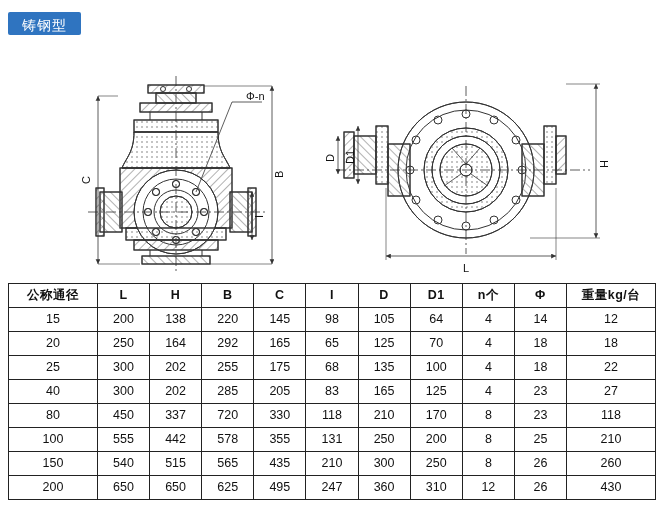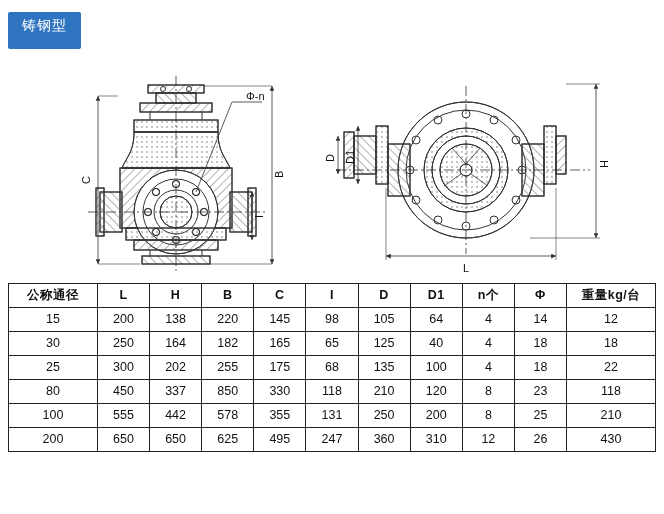--- a/index.html
+++ b/index.html
@@ -13,21 +13,21 @@
   }
   .page{position:relative;width:664px;height:514px;}
 
   
   .title-badge{
     position:absolute;left:8px;top:12px;
     background:#2f74c0;
     color:#ffffff;
     font-size:14px;
     letter-spacing:1px;
-    padding:5px 14px 14px 14px;
+    padding:5px 14px 0 14px;
     border-radius:2px;
     white-space:nowrap;
   }
 
   
   .drawing{position:absolute;left:0;top:40px;width:648px;height:235px;}
   .drawing svg{display:block;}
 
   
   .table-wrap{position:absolute;left:8px;top:283px;width:648px;}
@@ -269,72 +269,98 @@
           <td class="narrow">220</td>
           <td class="narrow">145</td>
           <td class="narrow">98</td>
           <td class="narrow">105</td>
           <td class="narrow">64</td>
           <td class="narrow">4</td>
           <td class="narrow">14</td>
           <td class="last">12</td>
         </tr>
         <tr>
-          <td class="first">30</td>
+          <td class="first">20</td>
           <td class="narrow">250</td>
           <td class="narrow">164</td>
-          <td class="narrow">182</td>
+          <td class="narrow">292</td>
           <td class="narrow">165</td>
           <td class="narrow">65</td>
           <td class="narrow">125</td>
-          <td class="narrow">40</td>
+          <td class="narrow">70</td>
           <td class="narrow">4</td>
           <td class="narrow">18</td>
           <td class="last">18</td>
         </tr>
         <tr>
           <td class="first">25</td>
           <td class="narrow">300</td>
           <td class="narrow">202</td>
           <td class="narrow">255</td>
           <td class="narrow">175</td>
           <td class="narrow">68</td>
           <td class="narrow">135</td>
           <td class="narrow">100</td>
           <td class="narrow">4</td>
           <td class="narrow">18</td>
           <td class="last">22</td>
         </tr>
         <tr>
+          <td class="first">40</td>
+          <td class="narrow">300</td>
+          <td class="narrow">202</td>
+          <td class="narrow">285</td>
+          <td class="narrow">205</td>
+          <td class="narrow">83</td>
+          <td class="narrow">165</td>
+          <td class="narrow">125</td>
+          <td class="narrow">4</td>
+          <td class="narrow">23</td>
+          <td class="last">27</td>
+        </tr>
+        <tr>
           <td class="first">80</td>
           <td class="narrow">450</td>
           <td class="narrow">337</td>
-          <td class="narrow">850</td>
+          <td class="narrow">720</td>
           <td class="narrow">330</td>
           <td class="narrow">118</td>
           <td class="narrow">210</td>
-          <td class="narrow">120</td>
+          <td class="narrow">170</td>
           <td class="narrow">8</td>
           <td class="narrow">23</td>
           <td class="last">118</td>
         </tr>
         <tr>
           <td class="first">100</td>
           <td class="narrow">555</td>
           <td class="narrow">442</td>
           <td class="narrow">578</td>
           <td class="narrow">355</td>
           <td class="narrow">131</td>
           <td class="narrow">250</td>
           <td class="narrow">200</td>
           <td class="narrow">8</td>
           <td class="narrow">25</td>
           <td class="last">210</td>
         </tr>
         <tr>
+          <td class="first">150</td>
+          <td class="narrow">540</td>
+          <td class="narrow">515</td>
+          <td class="narrow">565</td>
+          <td class="narrow">435</td>
+          <td class="narrow">210</td>
+          <td class="narrow">300</td>
+          <td class="narrow">250</td>
+          <td class="narrow">8</td>
+          <td class="narrow">26</td>
+          <td class="last">260</td>
+        </tr>
+        <tr>
           <td class="first">200</td>
           <td class="narrow">650</td>
           <td class="narrow">650</td>
           <td class="narrow">625</td>
           <td class="narrow">495</td>
           <td class="narrow">247</td>
           <td class="narrow">360</td>
           <td class="narrow">310</td>
           <td class="narrow">12</td>
           <td class="narrow">26</td>

